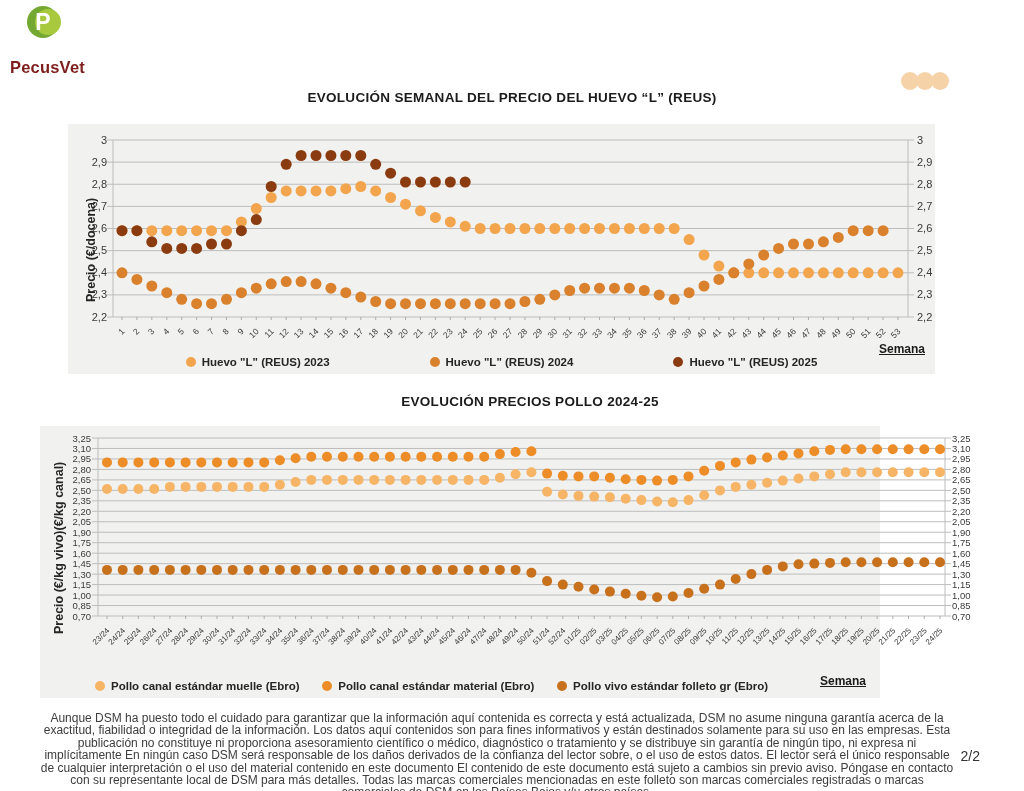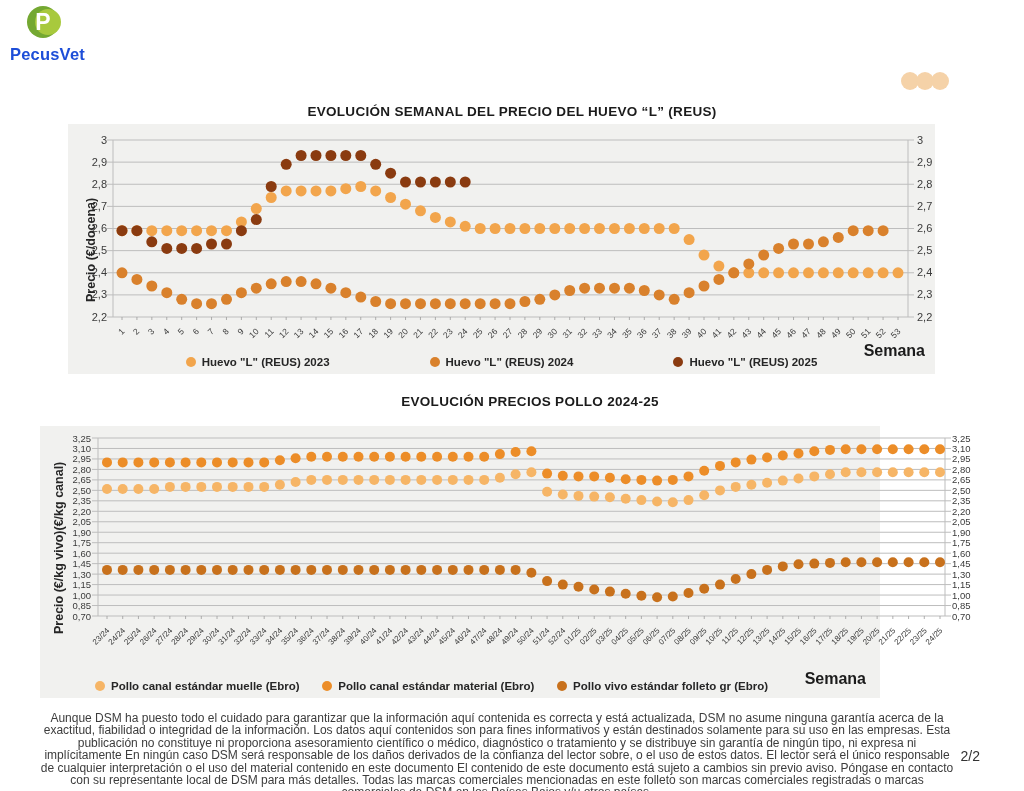--- a/index.html
+++ b/index.html
@@ -1,36 +1,36 @@
 <!DOCTYPE html>
 <html><head>
 <meta charset="utf-8">
 <style>
   html,body{margin:0;padding:0;}
   body{
     width:1024px;height:791px;position:relative;background:#ffffff;
     font-family:"Liberation Sans","DejaVu Sans",sans-serif;overflow:hidden;
   }
   .logo{position:absolute;left:10px;top:4px;width:66px;text-align:center;}
-  .logo-text{font-weight:bold;font-size:16.5px;color:#1d4ed8;letter-spacing:.2px;margin-top:1px;}
+  .logo-text{font-weight:bold;font-size:16.5px;color:#7f1d1d;letter-spacing:.2px;margin-top:14px;}
   .deco-dots{position:absolute;left:904px;top:72px;display:flex;}
   .deco-dots span{width:18px;height:18px;border-radius:50%;background:#F5D2A8;margin-left:-3px;}
   .chart-title{position:absolute;left:0;width:100%;text-align:center;font-weight:bold;
     color:#1b1b1b;font-size:13.5px;letter-spacing:.3px;}
-  #title1{top:104px;}
+  #title1{top:90px;}
   #title2{top:394px;padding-left:18px;}
   .chart-panel{position:absolute;background:#F1F1EF;}
   #panel1{left:68px;top:124px;width:867px;height:250px;}
   #panel2{left:40px;top:426px;width:840px;height:272px;}
   svg.plot{position:absolute;left:0;top:0;display:block;}
   .ylab{position:absolute;font-weight:bold;font-size:12.5px;color:#262626;
     transform:rotate(-90deg);transform-origin:0 0;white-space:nowrap;}
   #panel1 .ylab{left:16px;top:178px;}
   #panel2 .ylab{left:12px;top:208px;}
-  .semana{position:absolute;font-weight:bold;font-size:16px;color:#1b1b1b;}
+  .semana{position:absolute;font-weight:bold;font-size:12px;color:#1b1b1b;text-decoration:underline;}
   #panel1 .semana{right:10px;top:218px;}
   #panel2 .semana{right:14px;bottom:10px;}
   .legend{position:absolute;left:0;display:flex;align-items:center;
     font-weight:bold;font-size:11.5px;color:#262626;}
   #panel1 .legend{right:0;bottom:6px;justify-content:center;gap:100px;}
   #panel2 .legend{right:112px;bottom:6px;padding-left:55px;justify-content:space-between;}
   .li{display:inline-flex;align-items:center;gap:6px;white-space:nowrap;}
   .ldot{width:10px;height:10px;border-radius:50%;flex:0 0 auto;}
   .footer{position:absolute;left:38px;top:712px;width:918px;
     font-size:12px;line-height:12.4px;color:#3c3c3c;text-align:center;}

